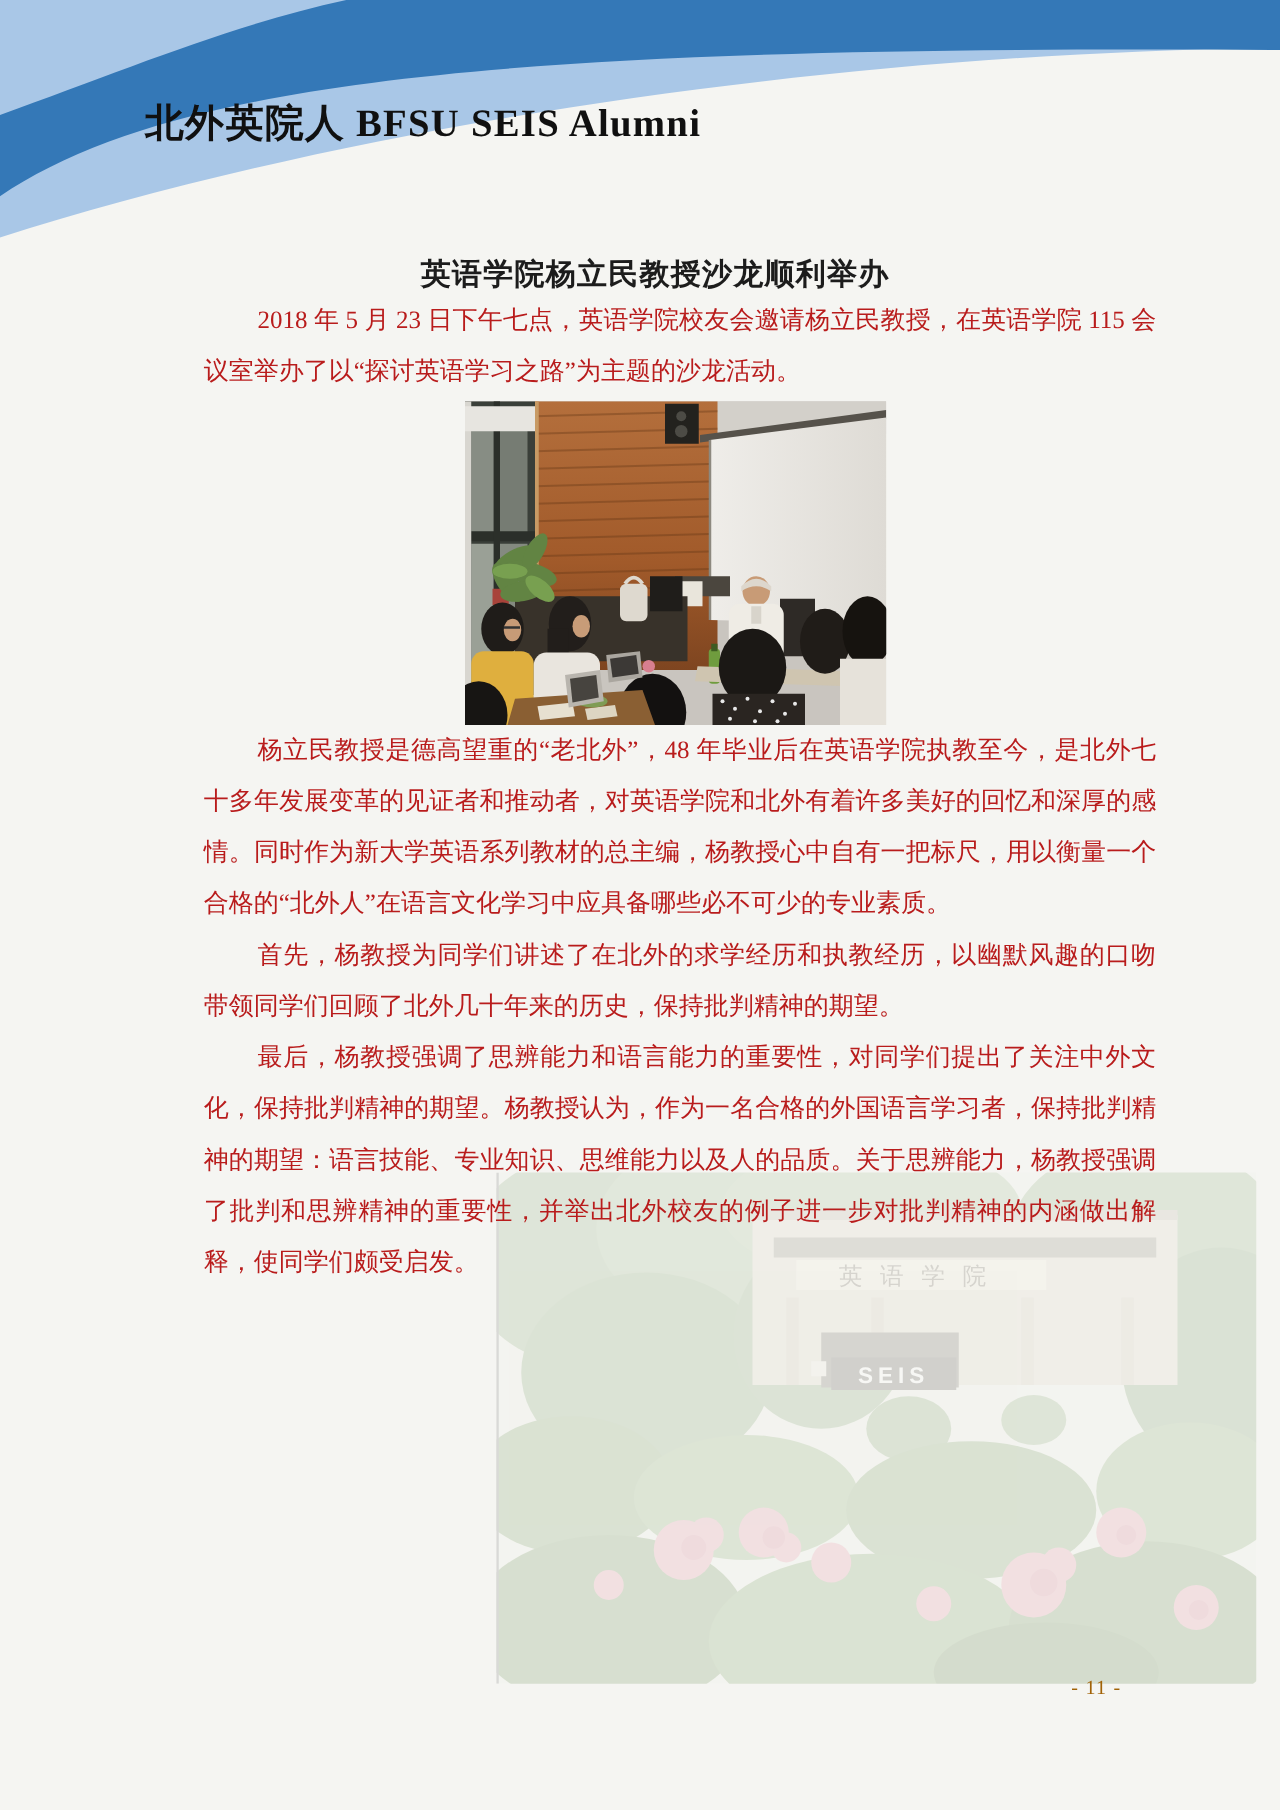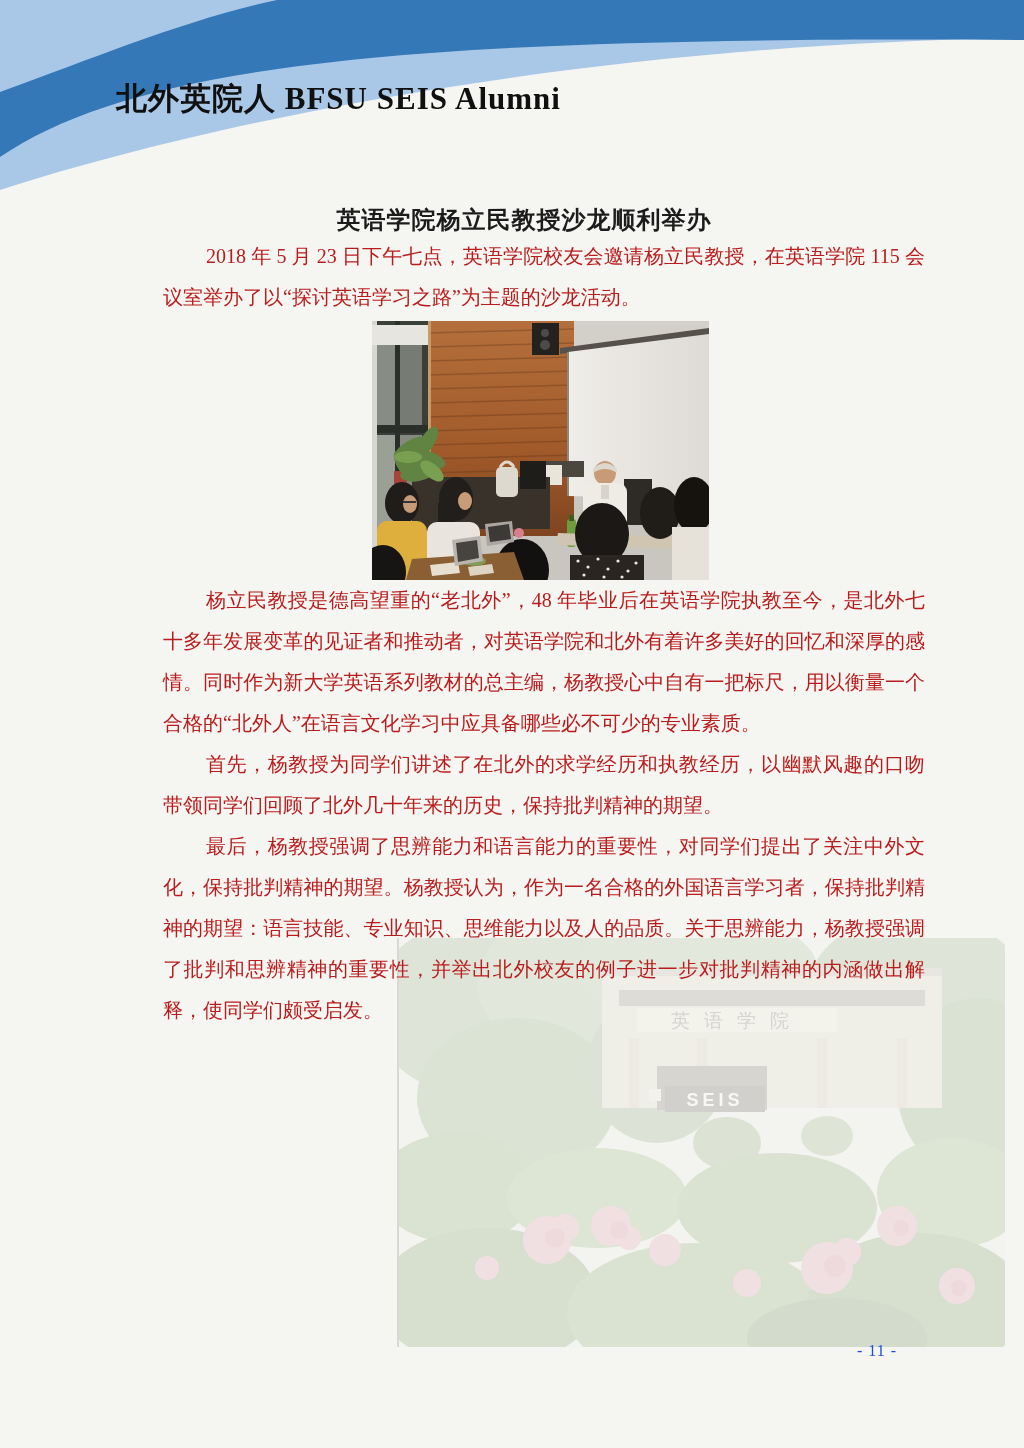--- a/index.html
+++ b/index.html
@@ -25,21 +25,21 @@
     text-align:center;padding-right:40px;letter-spacing:1px;
   }
   .article p{
     margin:0;font-size:20px;line-height:41px;
     text-align:justify;text-indent:43px;color:#b91c1c;
   }
   .p1{margin-top:44px;}
   .photo-wrap{margin:3px 0 0 209px;width:337px;height:259px;line-height:0;}
   .page-number{
     position:absolute;left:857px;top:1342px;z-index:2;
-    font-size:16px;color:#1d4ed8;letter-spacing:1px;
+    font-size:16px;color:#a16207;letter-spacing:1px;
   }
 </style>
 </head>
 <body>
 
 <svg class="header-wave" width="1024" height="230" viewBox="0 0 1024 230">
   <path d="M0,0 L1024,0 L1024,38 C620,44 250,110 0,190 Z" fill="#a9c7e7"></path>
   <path d="M0,92 C100,56 185,20 277,0 L1024,0 L1024,40 C420,36 140,62 0,157 Z" fill="#3478b7"></path>
 </svg>
 

